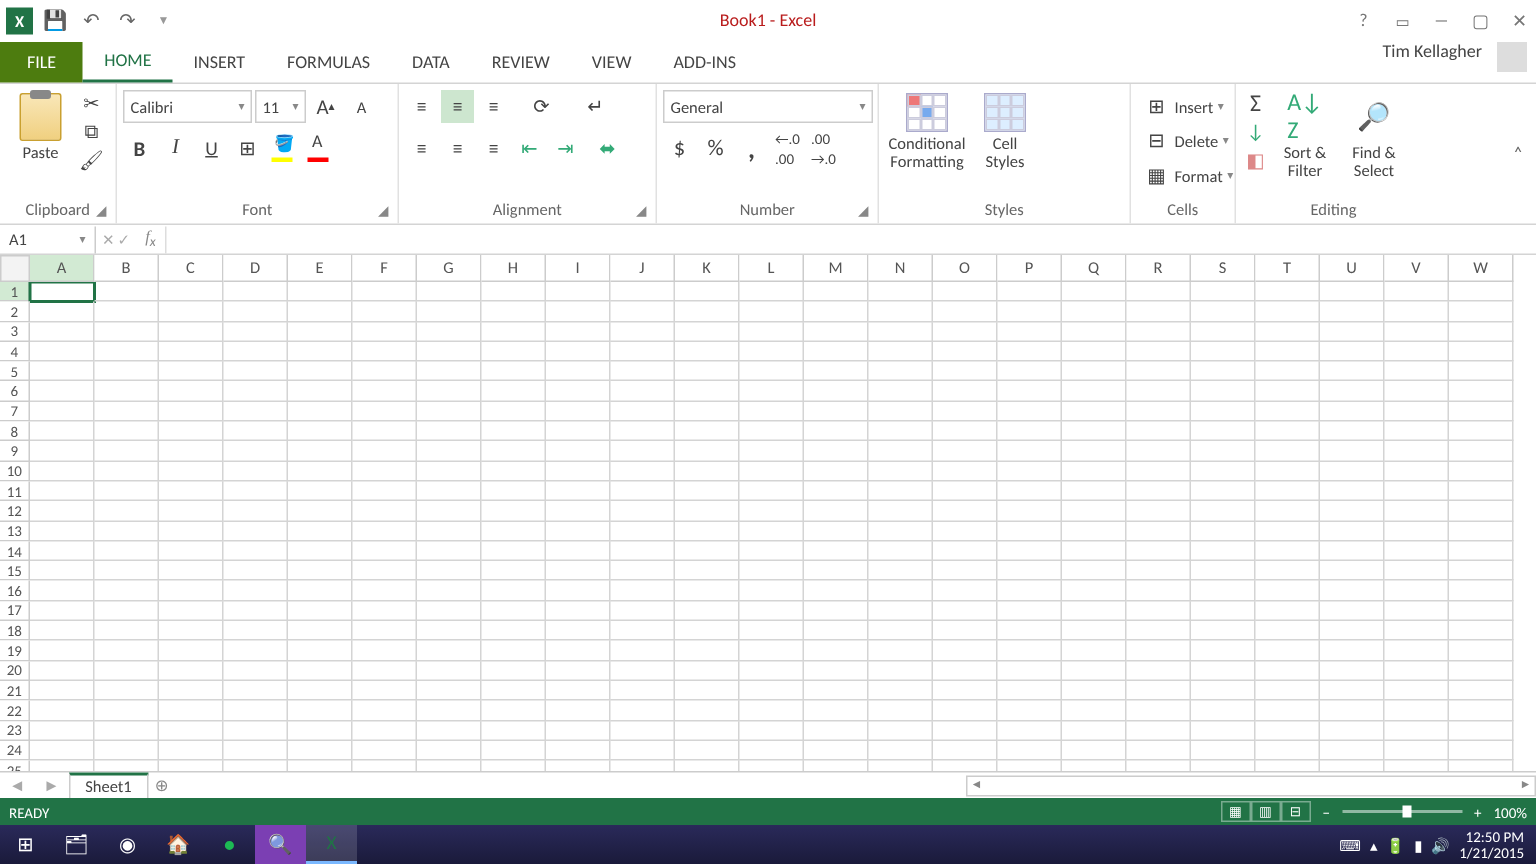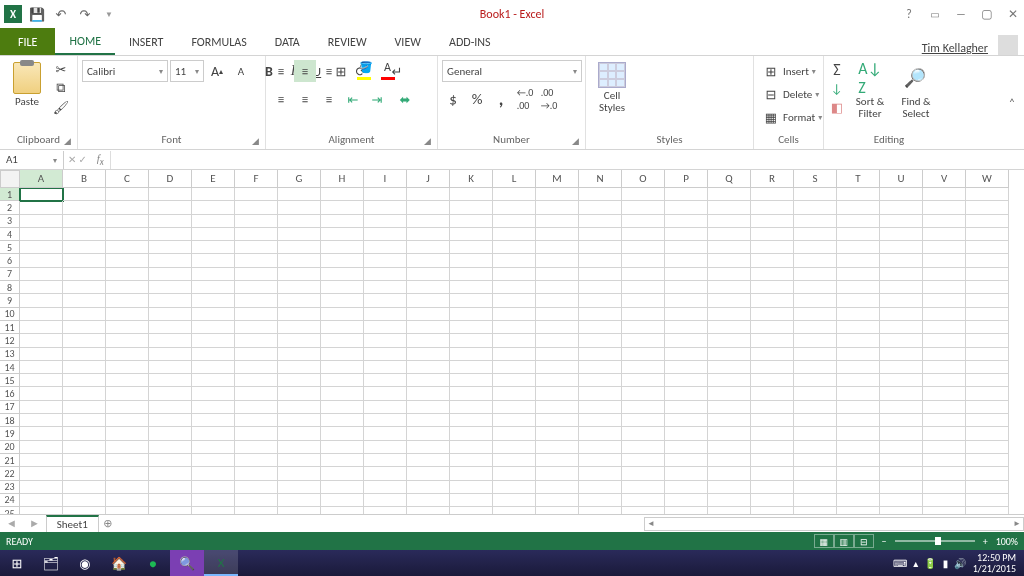--- a/index.html
+++ b/index.html
@@ -14,21 +14,21 @@
 .win-controls { position:absolute; right:4px; display:flex; gap:12px; align-items:center; }
 .win-btn { width:14px; height:14px; display:flex; align-items:center; justify-content:center; color:#777; font-size:12px; }
 .user-name { font-size:12px; color:#444; margin-right:4px; }
 .user-avatar { width:20px; height:20px; background:#ddd; }
 
 
 .tabstrip { height:28px; display:flex; align-items:stretch; border-bottom:1px solid #d4d4d4; }
 .tab { padding:0 14px; display:flex; align-items:center; font-size:12px; color:#444; }
 .tab.file { background:#4d7c0f; color:#fff; padding:0 18px; }
 .tab.active { color:#217346; border-bottom:2px solid #217346; }
-.user-block { margin-left:auto; display:flex; align-items:flex-end; gap:6px; padding-right:6px;text-decoration:underline; }
+.user-block { margin-left:auto; display:flex; align-items:flex-start; gap:6px; padding-right:6px; }
 
 
 .ribbon { height:94px; background:#fff; border-bottom:1px solid #d4d4d4; display:flex; }
 .group { border-right:1px solid #e1e1e1; padding:2px 4px 0; display:flex; flex-direction:column; }
 .group-body { flex:1; display:flex; gap:2px; align-items:flex-start; }
 .group-label { height:16px; font-size:11px; color:#666; text-align:center; position:relative; }
 .group-label .dlg { position:absolute; right:2px; top:2px; font-size:9px; color:#888; }
 .big-btn { width:46px; display:flex; flex-direction:column; align-items:center; gap:2px; padding:4px 2px; }
 .big-btn .icn { width:32px; height:32px; display:flex; align-items:center; justify-content:center; font-size:22px; }
 .big-btn .lbl { font-size:11px; text-align:center; line-height:1.1; }
@@ -150,21 +150,21 @@
       <div class="small-stack">
         <div class="small-icn">✂</div>
         <div class="small-icn">⧉</div>
         <div class="small-icn">🖌</div>
       </div>
     </div>
     <div class="group-label"><span>Clipboard</span><span class="dlg">◢</span></div>
   </div>
 
   <div class="group" style="width:188px">
-    <div class="group-body" style="gap:6px;padding-top:2px">
+    <div class="group-body" style="flex-direction:column;gap:6px;padding-top:2px">
       <div class="font-row">
         <div class="font-name">
             <span>Calibri</span>
             <span style="margin-left:auto;font-size:8px;color:#888">▾</span>
           </div>
         <div class="font-size">
             <span>11</span>
             <span style="margin-left:auto;font-size:8px;color:#888">▾</span>
           </div>
         <div class="ibtn" style="font-size:14px">A<sup style="font-size:8px">▴</sup></div>
@@ -221,20 +221,34 @@
         <div class="ibtn" style="font-size:18px;font-weight:bold">,</div>
         <div class="ibtn" style="font-size:10px">←.0<br>.00</div>
         <div class="ibtn" style="font-size:10px">.00<br>→.0</div>
       </div>
     </div>
     <div class="group-label"><span>Number</span><span class="dlg">◢</span></div>
   </div>
 
   <div class="group" style="width:168px">
     <div class="group-body">
+      <div class="big-btn" style="width:56px">
+        <div class="cf-icn">
+            <div></div>
+            <div></div>
+            <div></div>
+            <div></div>
+            <div></div>
+            <div></div>
+            <div></div>
+            <div></div>
+            <div></div>
+          </div>
+        <div class="lbl">Conditional Formatting</div>
+      </div>
       <div class="big-btn" style="width:44px">
         <div class="cs-icn">
             <div></div>
             <div></div>
             <div></div>
             <div></div>
             <div></div>
             <div></div>
             <div></div>
             <div></div>

